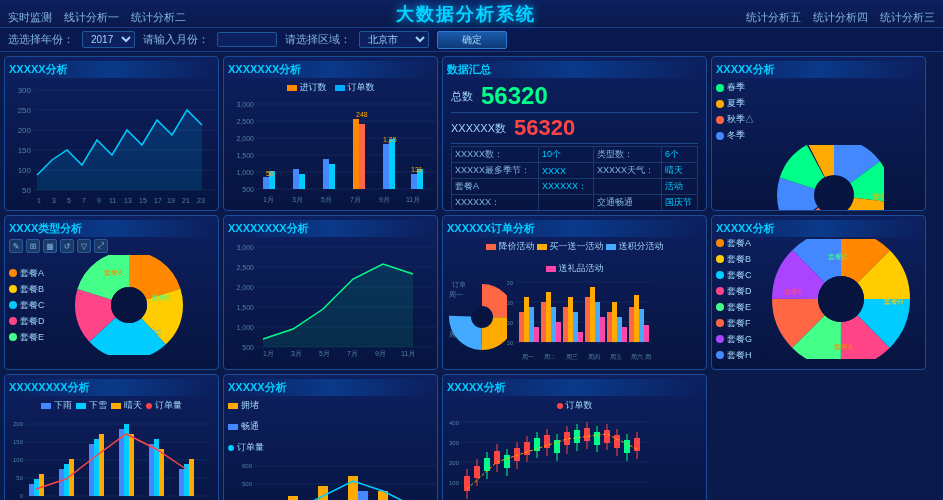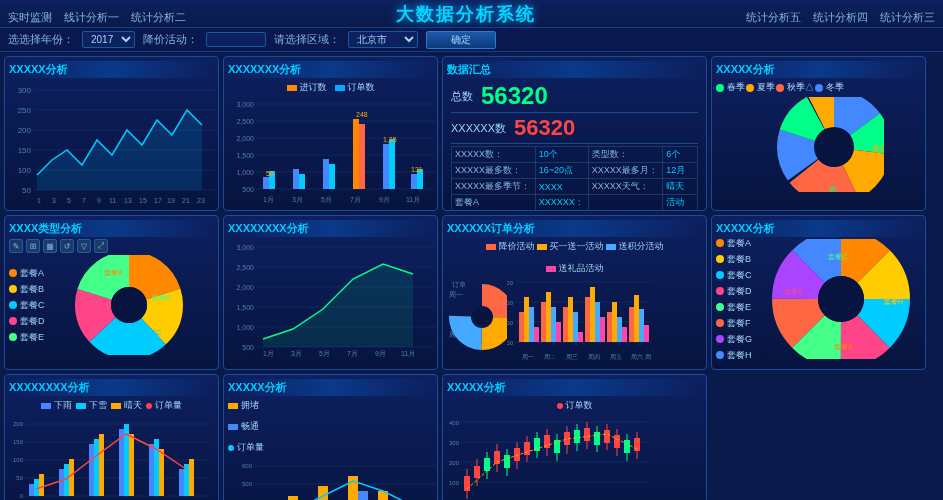--- a/index.html
+++ b/index.html
@@ -121,21 +121,21 @@
     <span>统计分析四</span>
     <span>统计分析三</span>
   </div>
 </div>
 
 <div class="toolbar">
   <label>选选择年份：</label>
   <select>
     <option>2017</option><option>2018</option><option>2016</option>
   </select>
-  <label>降价活动：</label>
+  <label>请输入月份：</label>
   <input type="text" style="width: 60px;">
   <label>请选择区域：</label>
   <select style="width:70px;">
     <option>北京市</option><option>上海市</option>
   </select>
   <button class="confirm-btn">确定</button>
 </div>
 
 <div class="main-grid">
 
@@ -250,26 +250,20 @@
       </div>
       <table class="summary-table">
         <tbody>
             <tr>
               <td class="td-label">XXXXX数：</td>
               <td class="td-value">10个</td>
               <td class="td-label">类型数：</td>
               <td class="td-value">6个</td>
             </tr>
         <tr>
-              <td class="td-label">XXXXX最多数：</td>
-              <td class="td-value">16~20点</td>
-              <td class="td-label">XXXXX最多月：</td>
-              <td class="td-value">12月</td>
-            </tr>
-        <tr>
               <td class="td-label">XXXXX最多季节：</td>
               <td class="td-value">XXXX</td>
               <td class="td-label">XXXXX天气：</td>
               <td class="td-value">晴天</td>
             </tr>
         <tr>
               <td class="td-label">套餐A</td>
               <td class="td-value">XXXXXX：</td>
               <td class="td-value"></td>
               <td class="td-value">活动</td>
@@ -281,21 +275,21 @@
               <td class="td-value">国庆节</td>
             </tr>
 
       </tbody>
         </table>
     </div>
   </div>
 
   <div class="panel">
     <div class="panel-title-bar">XXXXX分析</div>
-    <div style="display:flex;gap:1px;margin-bottom:2px;">
+    <div style="display:flex;flex-direction:column;gap:1px;margin-bottom:2px;">
       <div class="legend-row">
           <div class="legend-dot" style="background:#00ff88;"></div>
           <span>春季</span>
         </div>
       <div class="legend-row">
           <div class="legend-dot" style="background:#ffaa00;"></div>
           <span>夏季</span>
         </div>
       <div class="legend-row">
           <div class="legend-dot" style="background:#ff6644;"></div>

